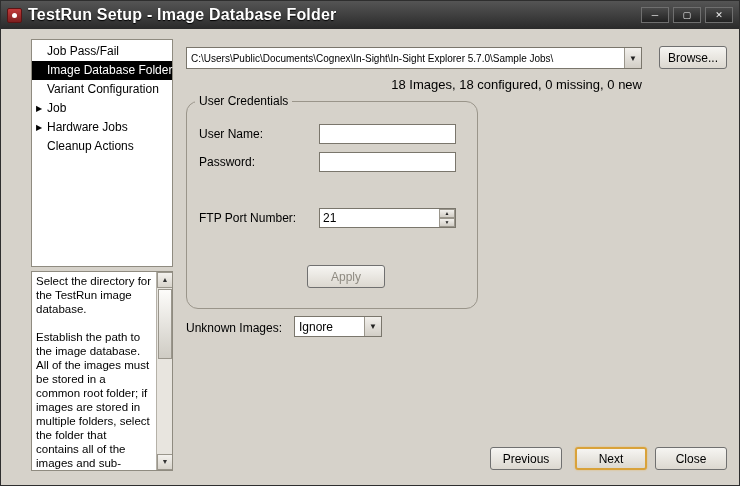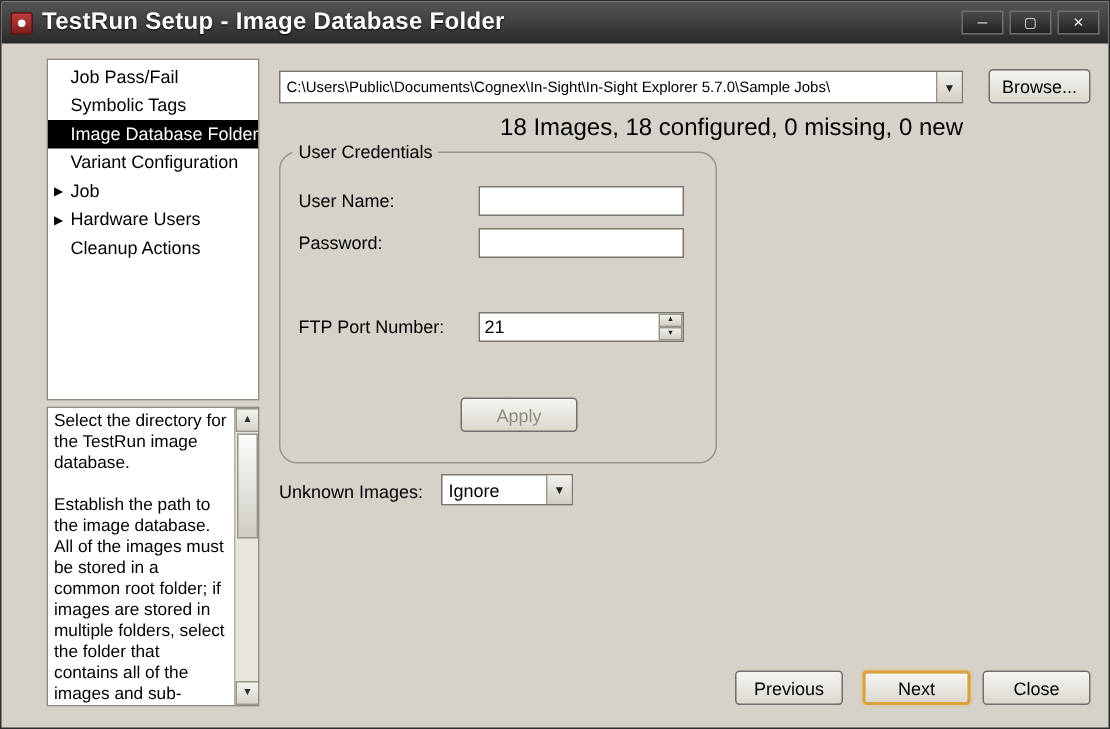--- a/index.html
+++ b/index.html
@@ -78,21 +78,21 @@
     display:flex; align-items:center; justify-content:center; color:#222;
   }
   .btn {
     background:linear-gradient(#f6f5f2,#dcd8d0); border:1px solid #707070;
     border-radius:3px; font-size:12px; text-align:center; cursor:default;
     display:flex; align-items:center; justify-content:center; color:#000;
   }
   .browse-btn { position:absolute; left:658px; top:45px; width:68px; height:23px; }
   .status-text {
     position:absolute; left:185px; top:76px; width:456px; text-align:right;
-    font-size:16px;
+    font-size:13px;
   }
   
   .groupbox {
     position:absolute; left:185px; top:100px; width:292px; height:208px;
     border:1px solid #9a958a; border-radius:12px;
   }
   .group-title {
     position:absolute; left:8px; top:-8px; background:#d6d2ca; padding:0 4px;
     font-size:12px;
   }
@@ -142,39 +142,35 @@
       <div class="win-btn">▢</div>
       <div class="win-btn">✕</div>
     </div>
   </div>
 
   <div class="nav-list">
     <div class="nav-item">
       <span class="nav-arrow"></span>
       <span class="nav-label">Job Pass/Fail</span>
     </div>
-    <div class="nav-item">
-      <span class="nav-arrow"></span>
-      <span class="nav-label">Symbolic Tags</span>
-    </div>
     <div class="nav-item selected">
       <span class="nav-arrow"></span>
       <span class="nav-label">Image Database Folder</span>
     </div>
     <div class="nav-item">
       <span class="nav-arrow"></span>
       <span class="nav-label">Variant Configuration</span>
     </div>
     <div class="nav-item">
       <span class="nav-arrow">▶</span>
       <span class="nav-label">Job</span>
     </div>
     <div class="nav-item">
       <span class="nav-arrow">▶</span>
-      <span class="nav-label">Hardware Users</span>
+      <span class="nav-label">Hardware Jobs</span>
     </div>
     <div class="nav-item">
       <span class="nav-arrow"></span>
       <span class="nav-label">Cleanup Actions</span>
     </div>
   </div>
 
   <div class="desc-box">
     <div class="desc-text">Select the directory for the TestRun image database.
 

